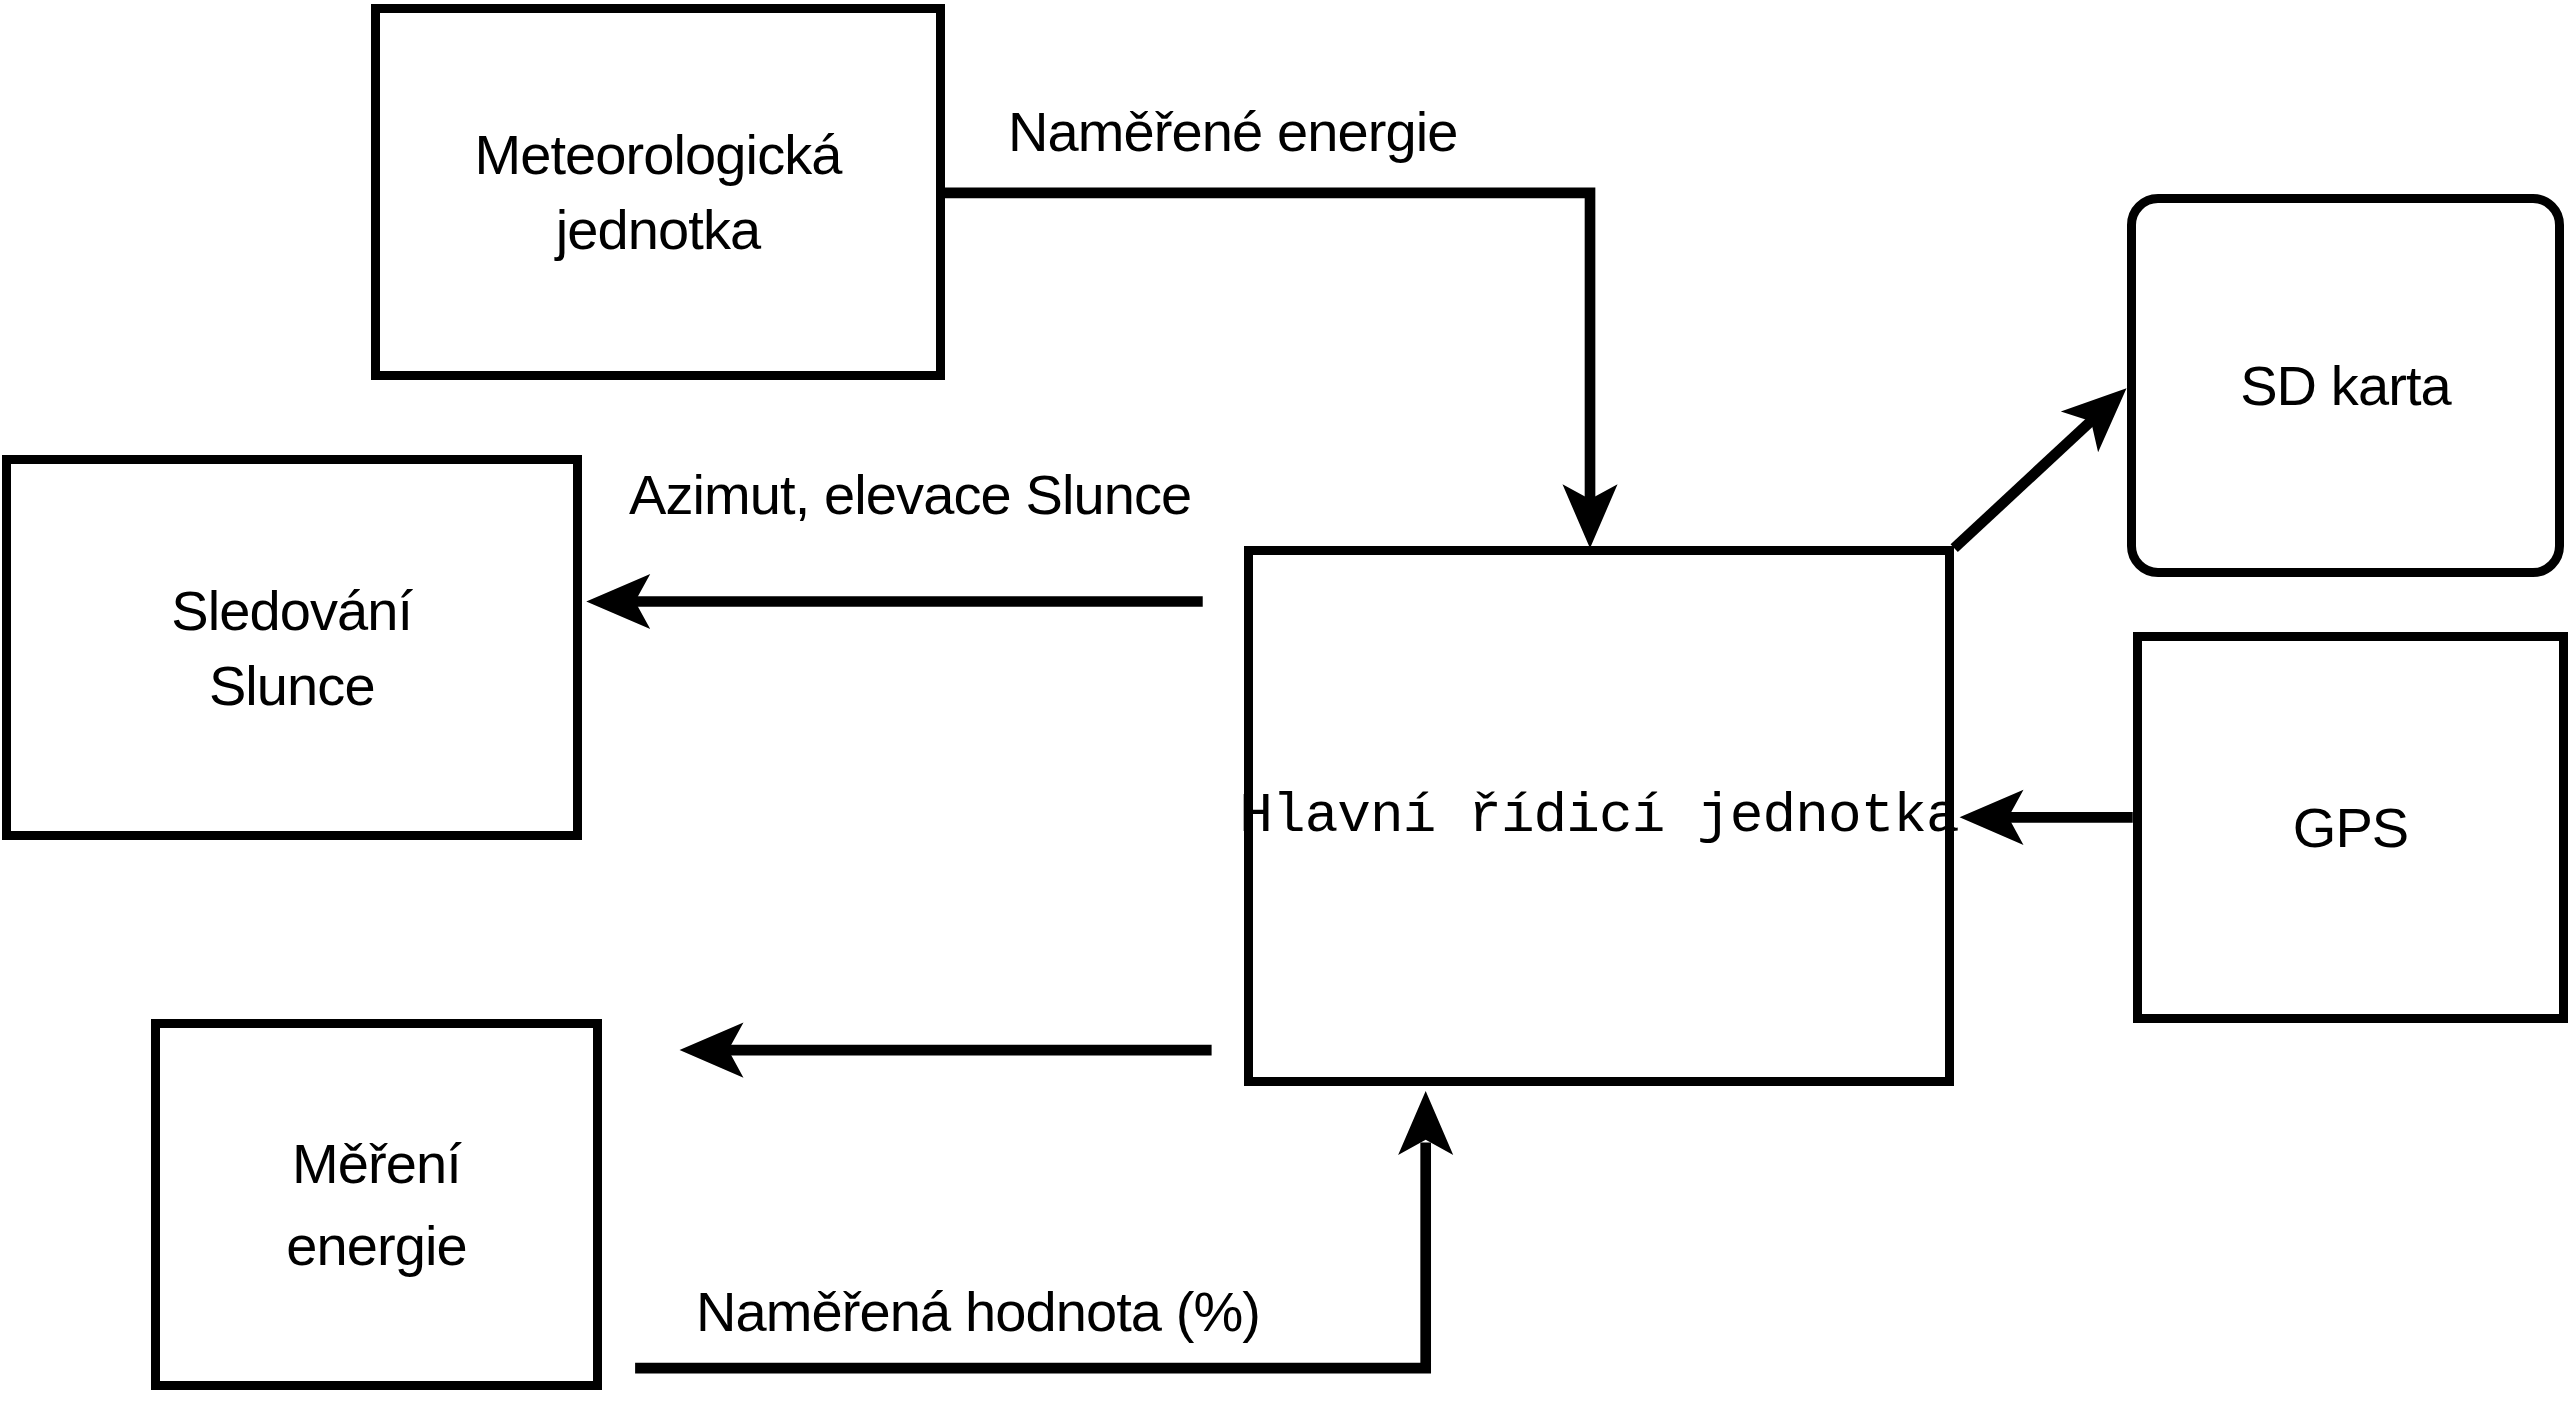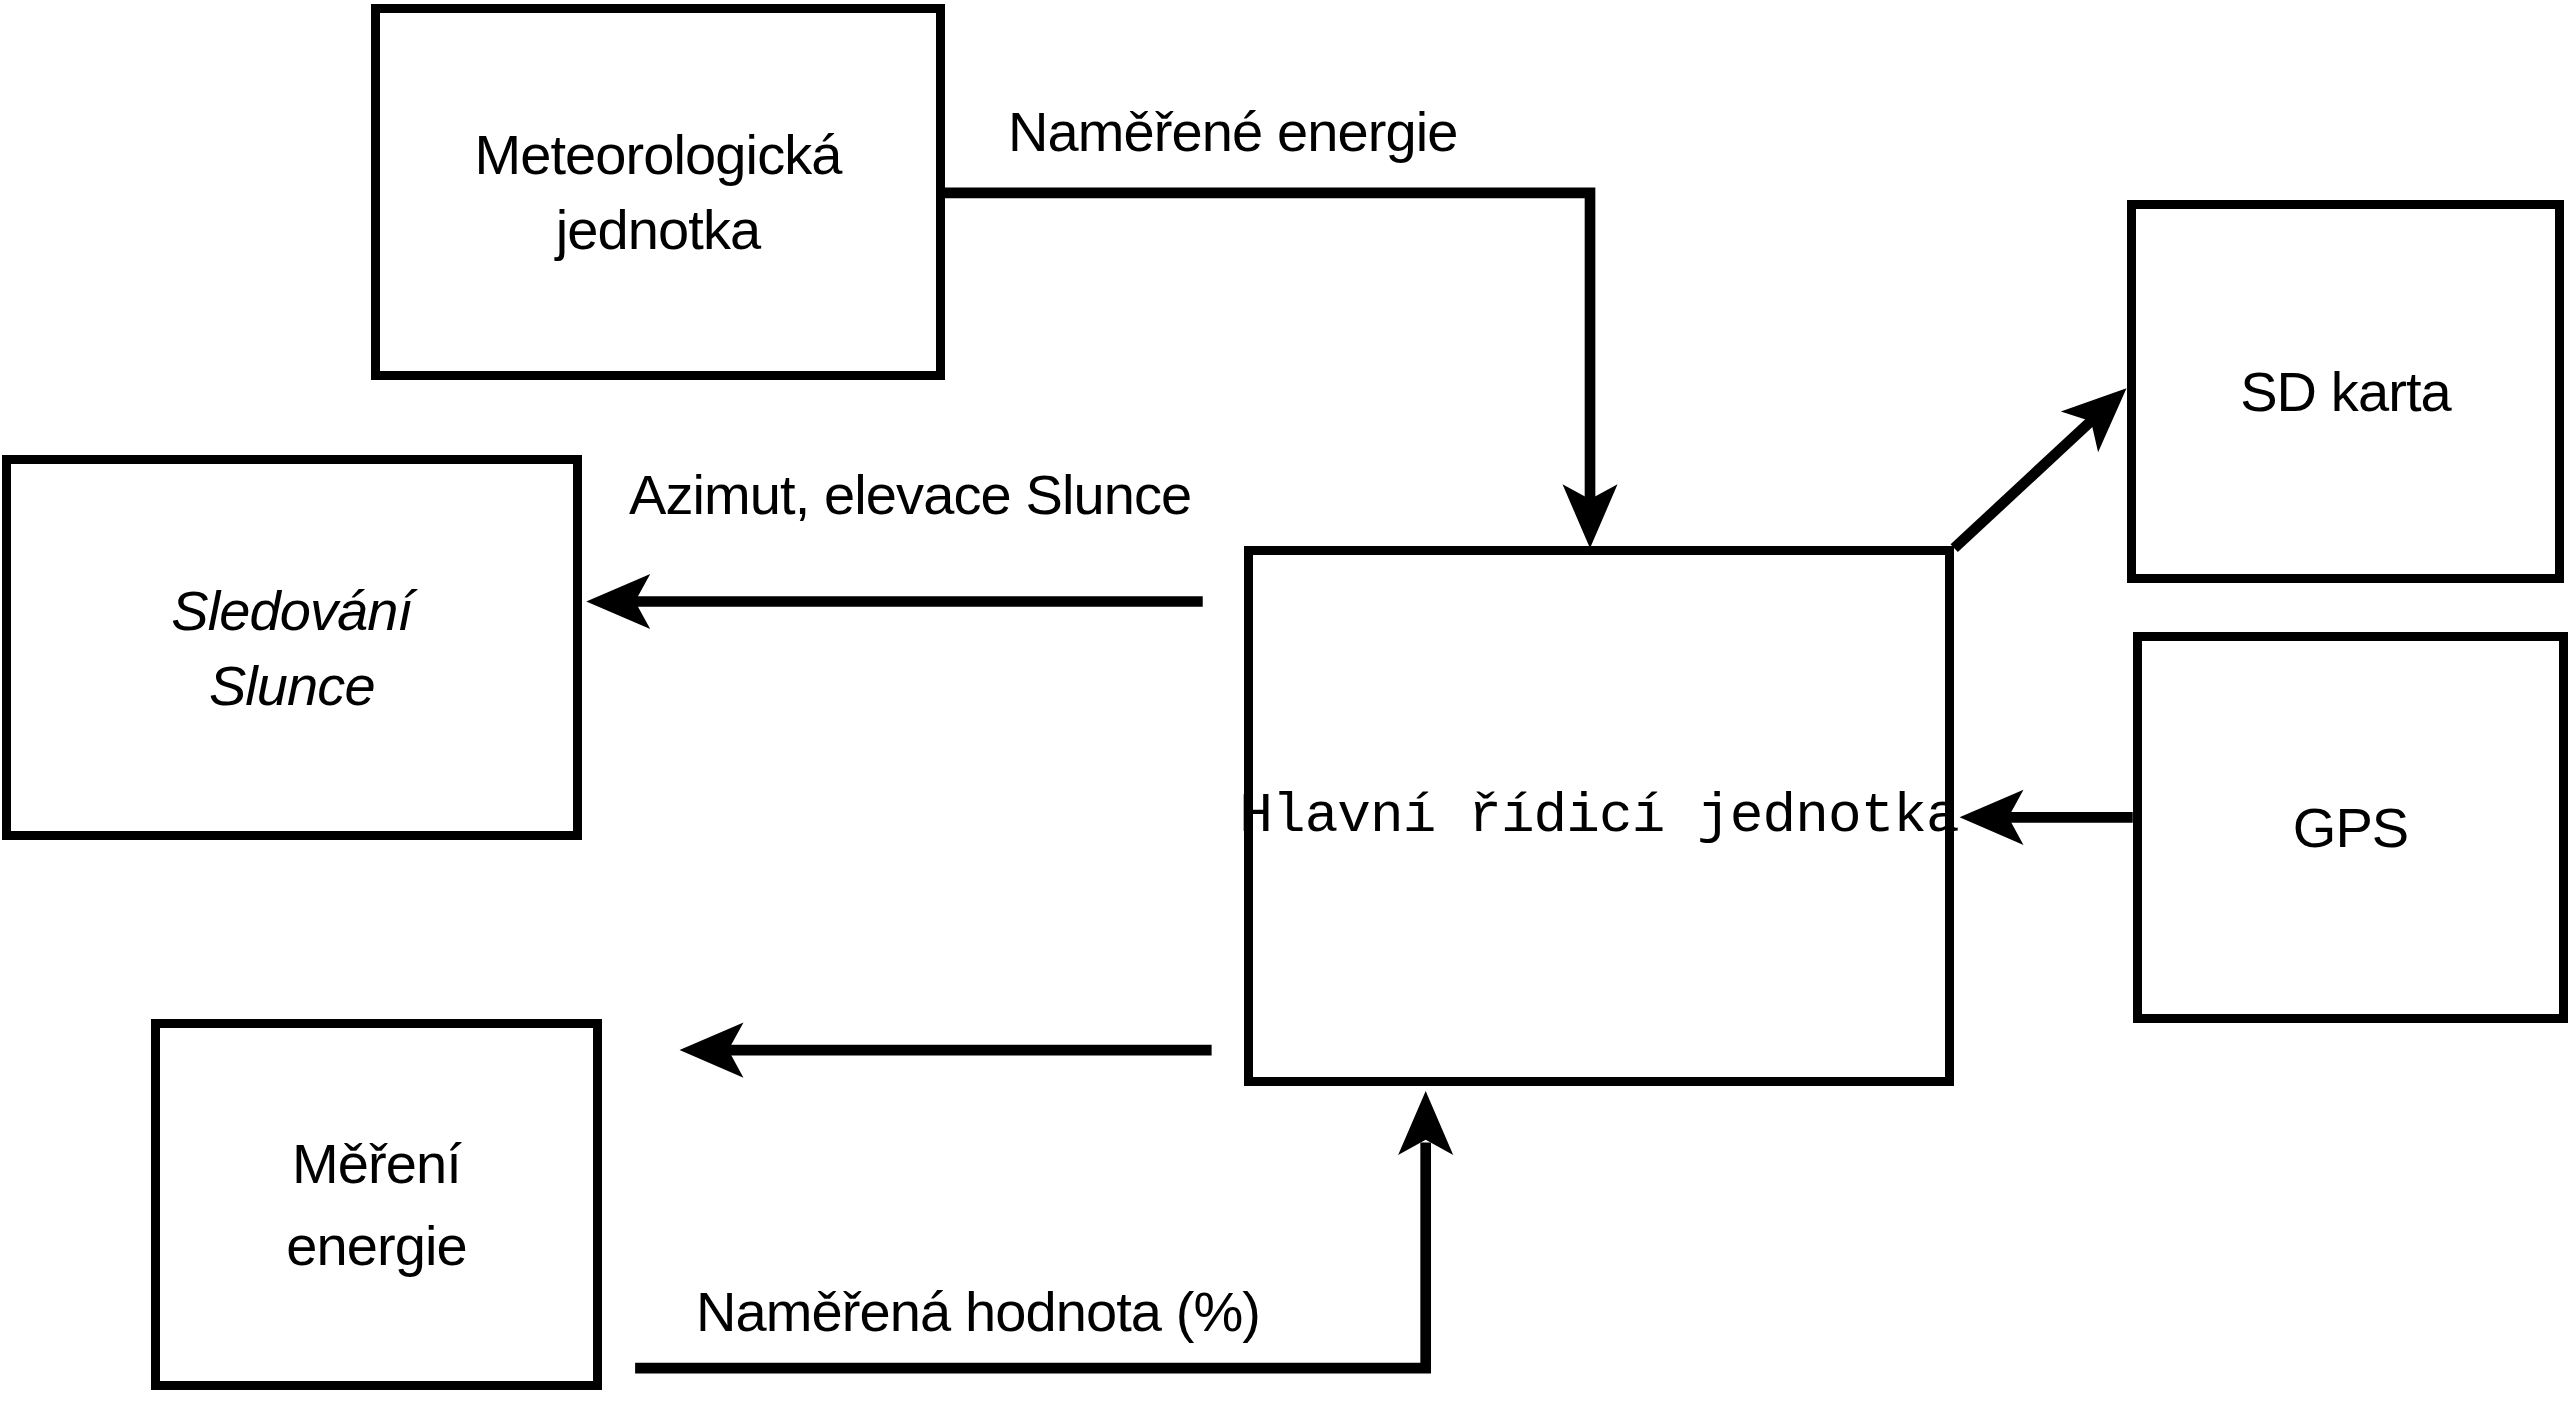--- a/index.html
+++ b/index.html
@@ -42,24 +42,24 @@
   .edge-label {
     position: absolute;
     font-size: 56px;
     line-height: 71px;
     letter-spacing: -0.9px;
     white-space: pre;
     color: #000000;
   }
   
   #box-meteo     { left: 371px;  top: 4.4px;    width: 574px; height: 376px; text-align: right; }
-  #box-sledovani { left: 1.8px;    top: 455px;  width: 580px; height: 385px; font-style: italic; }
+  #box-sledovani { left: 1.8px;    top: 455px;  width: 580px; height: 385px; }
   #box-mereni    { left: 151px;  top: 1019px; width: 451px; height: 371px; gap: 7px; }
   #box-hlavni    { left: 1244px; top: 546px;  width: 710px; height: 540px; font-family: Liberation Mono, monospace; }
-  #box-sd        { left: 2127px; top: 200px;  width: 437px; height: 383px; }
+  #box-sd        { left: 2127px; top: 194px;  width: 437px; height: 383px; border-radius: 31px; }
   #box-gps       { left: 2133px; top: 632px;  width: 435px; height: 391px; }
   
   #label-namerene { left: 1008px; top: 96px; }
   #label-azimut   { left: 629px;  top: 459px; }
   #label-povoleni { left: 636px;  top: 876px; }
   #label-namerena { left: 696px;  top: 1276px; }
 </style>
 </head>
 <body>
 

